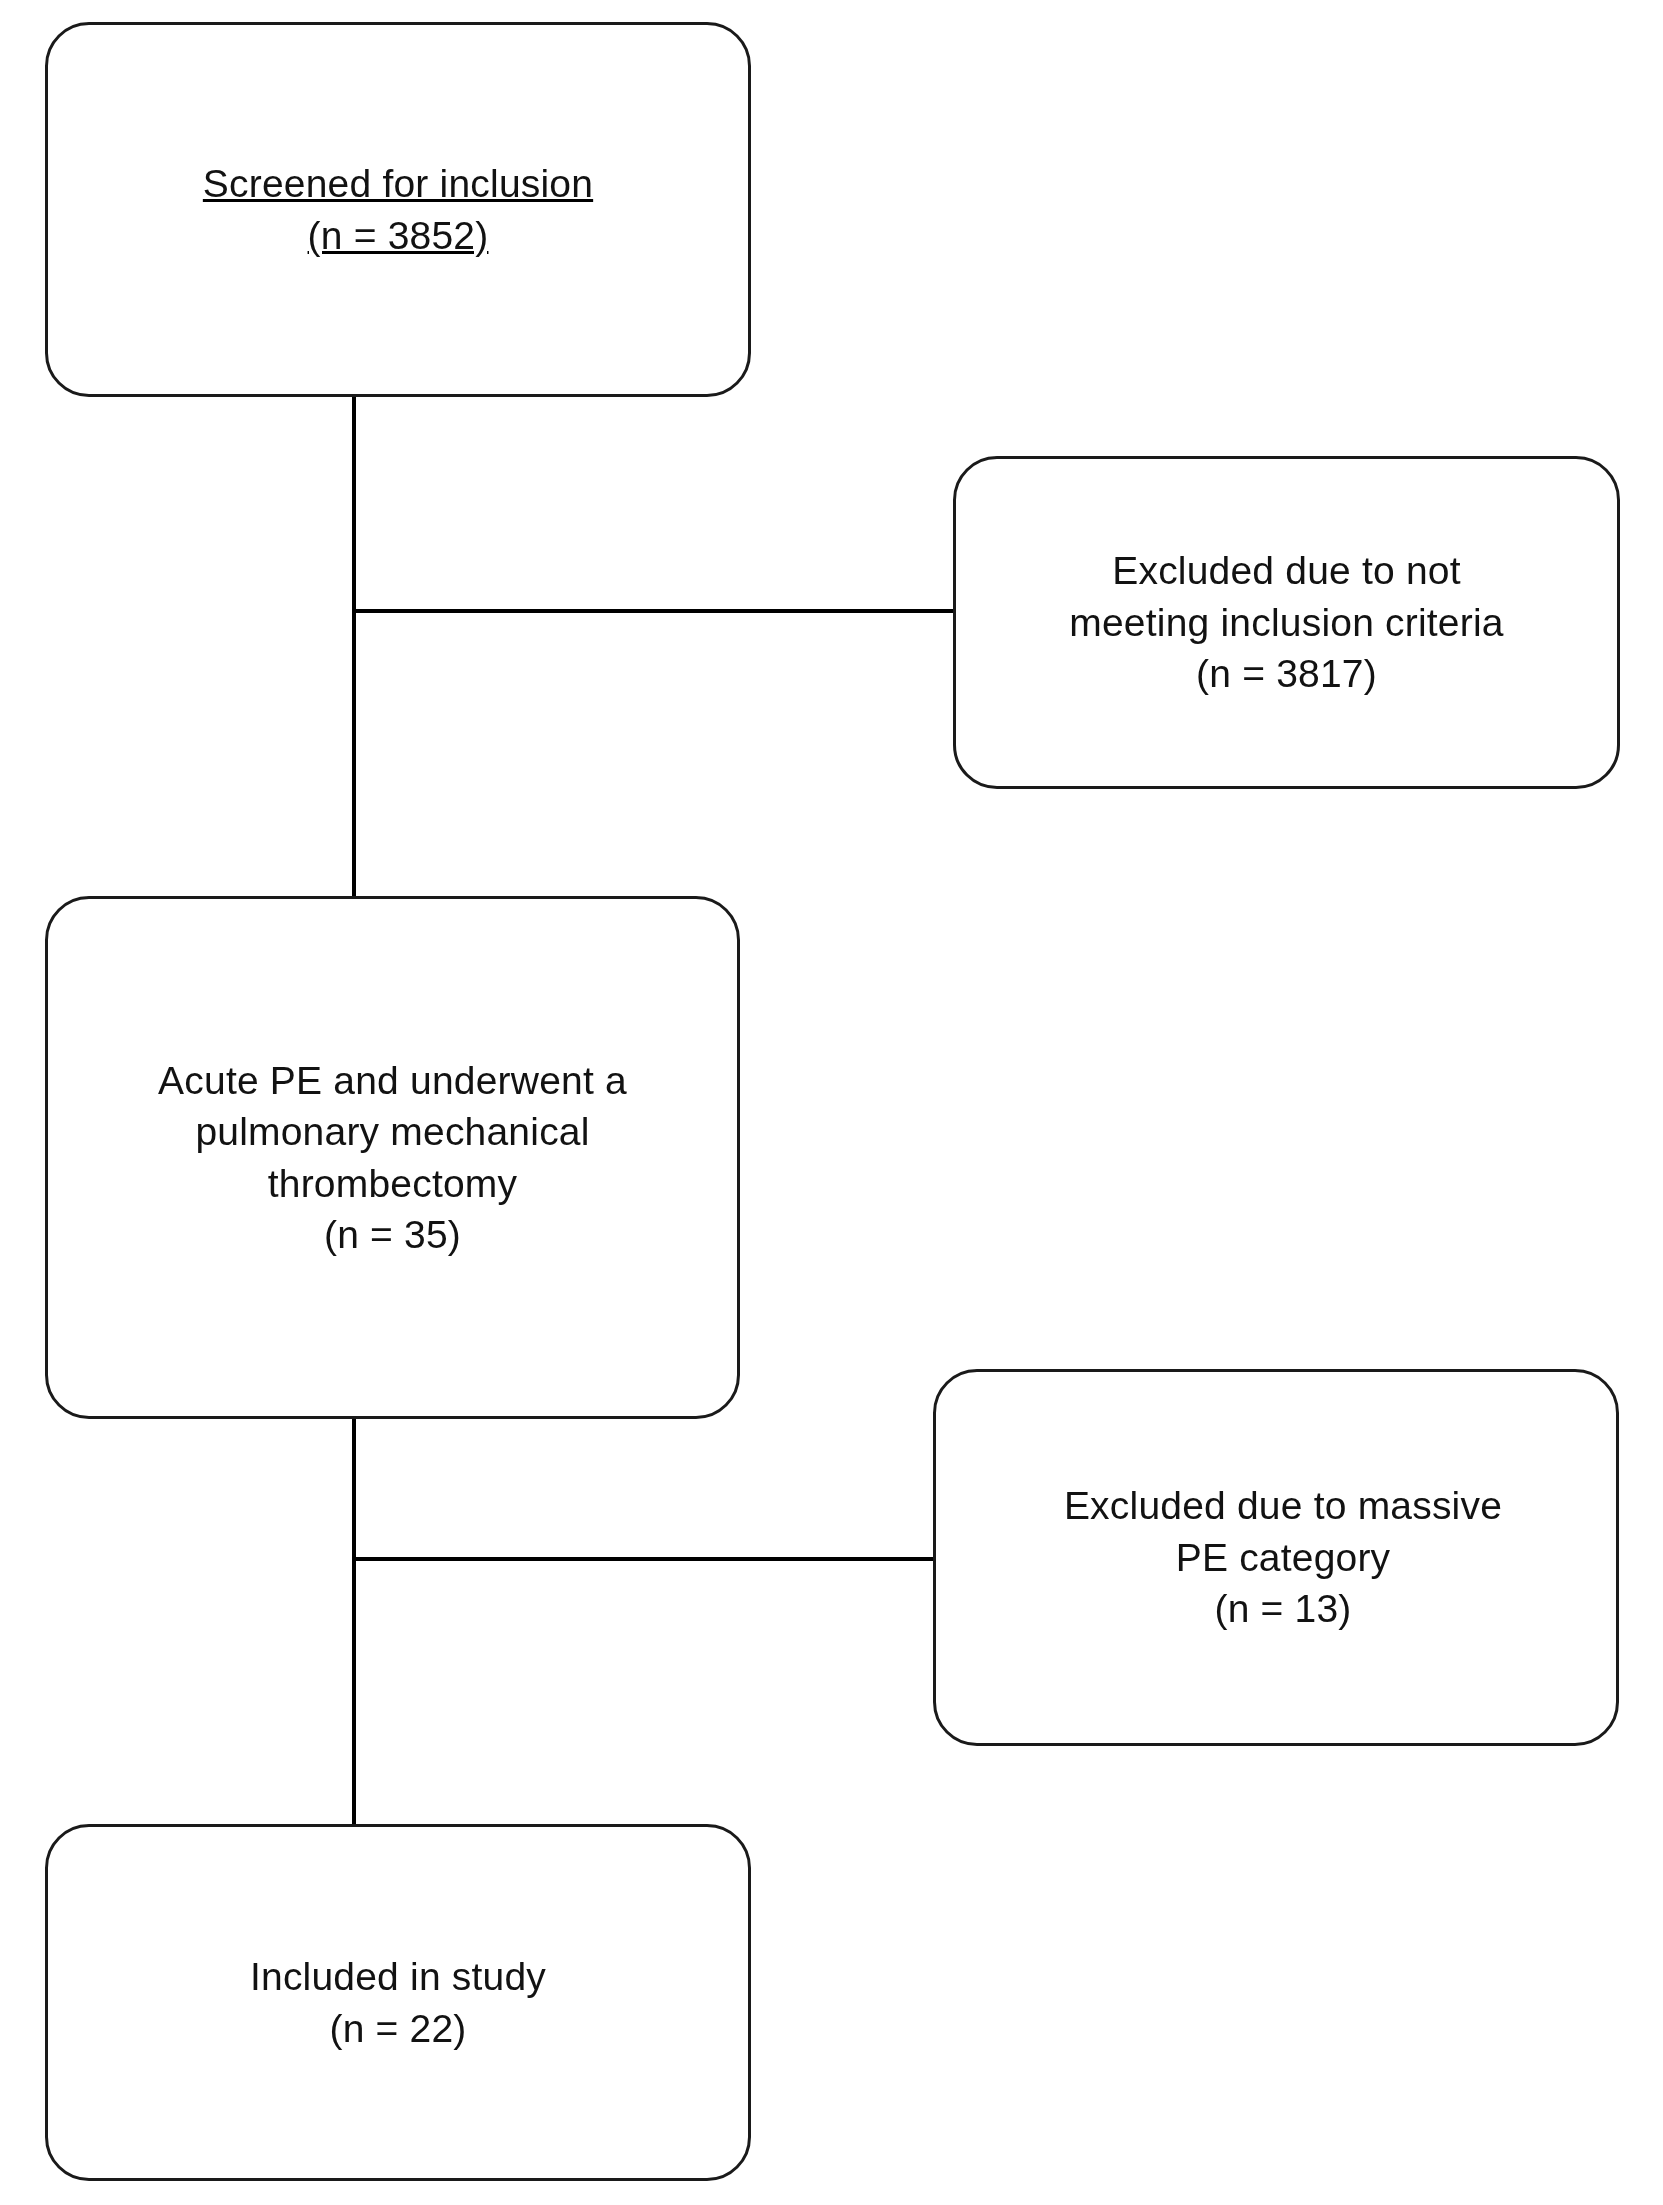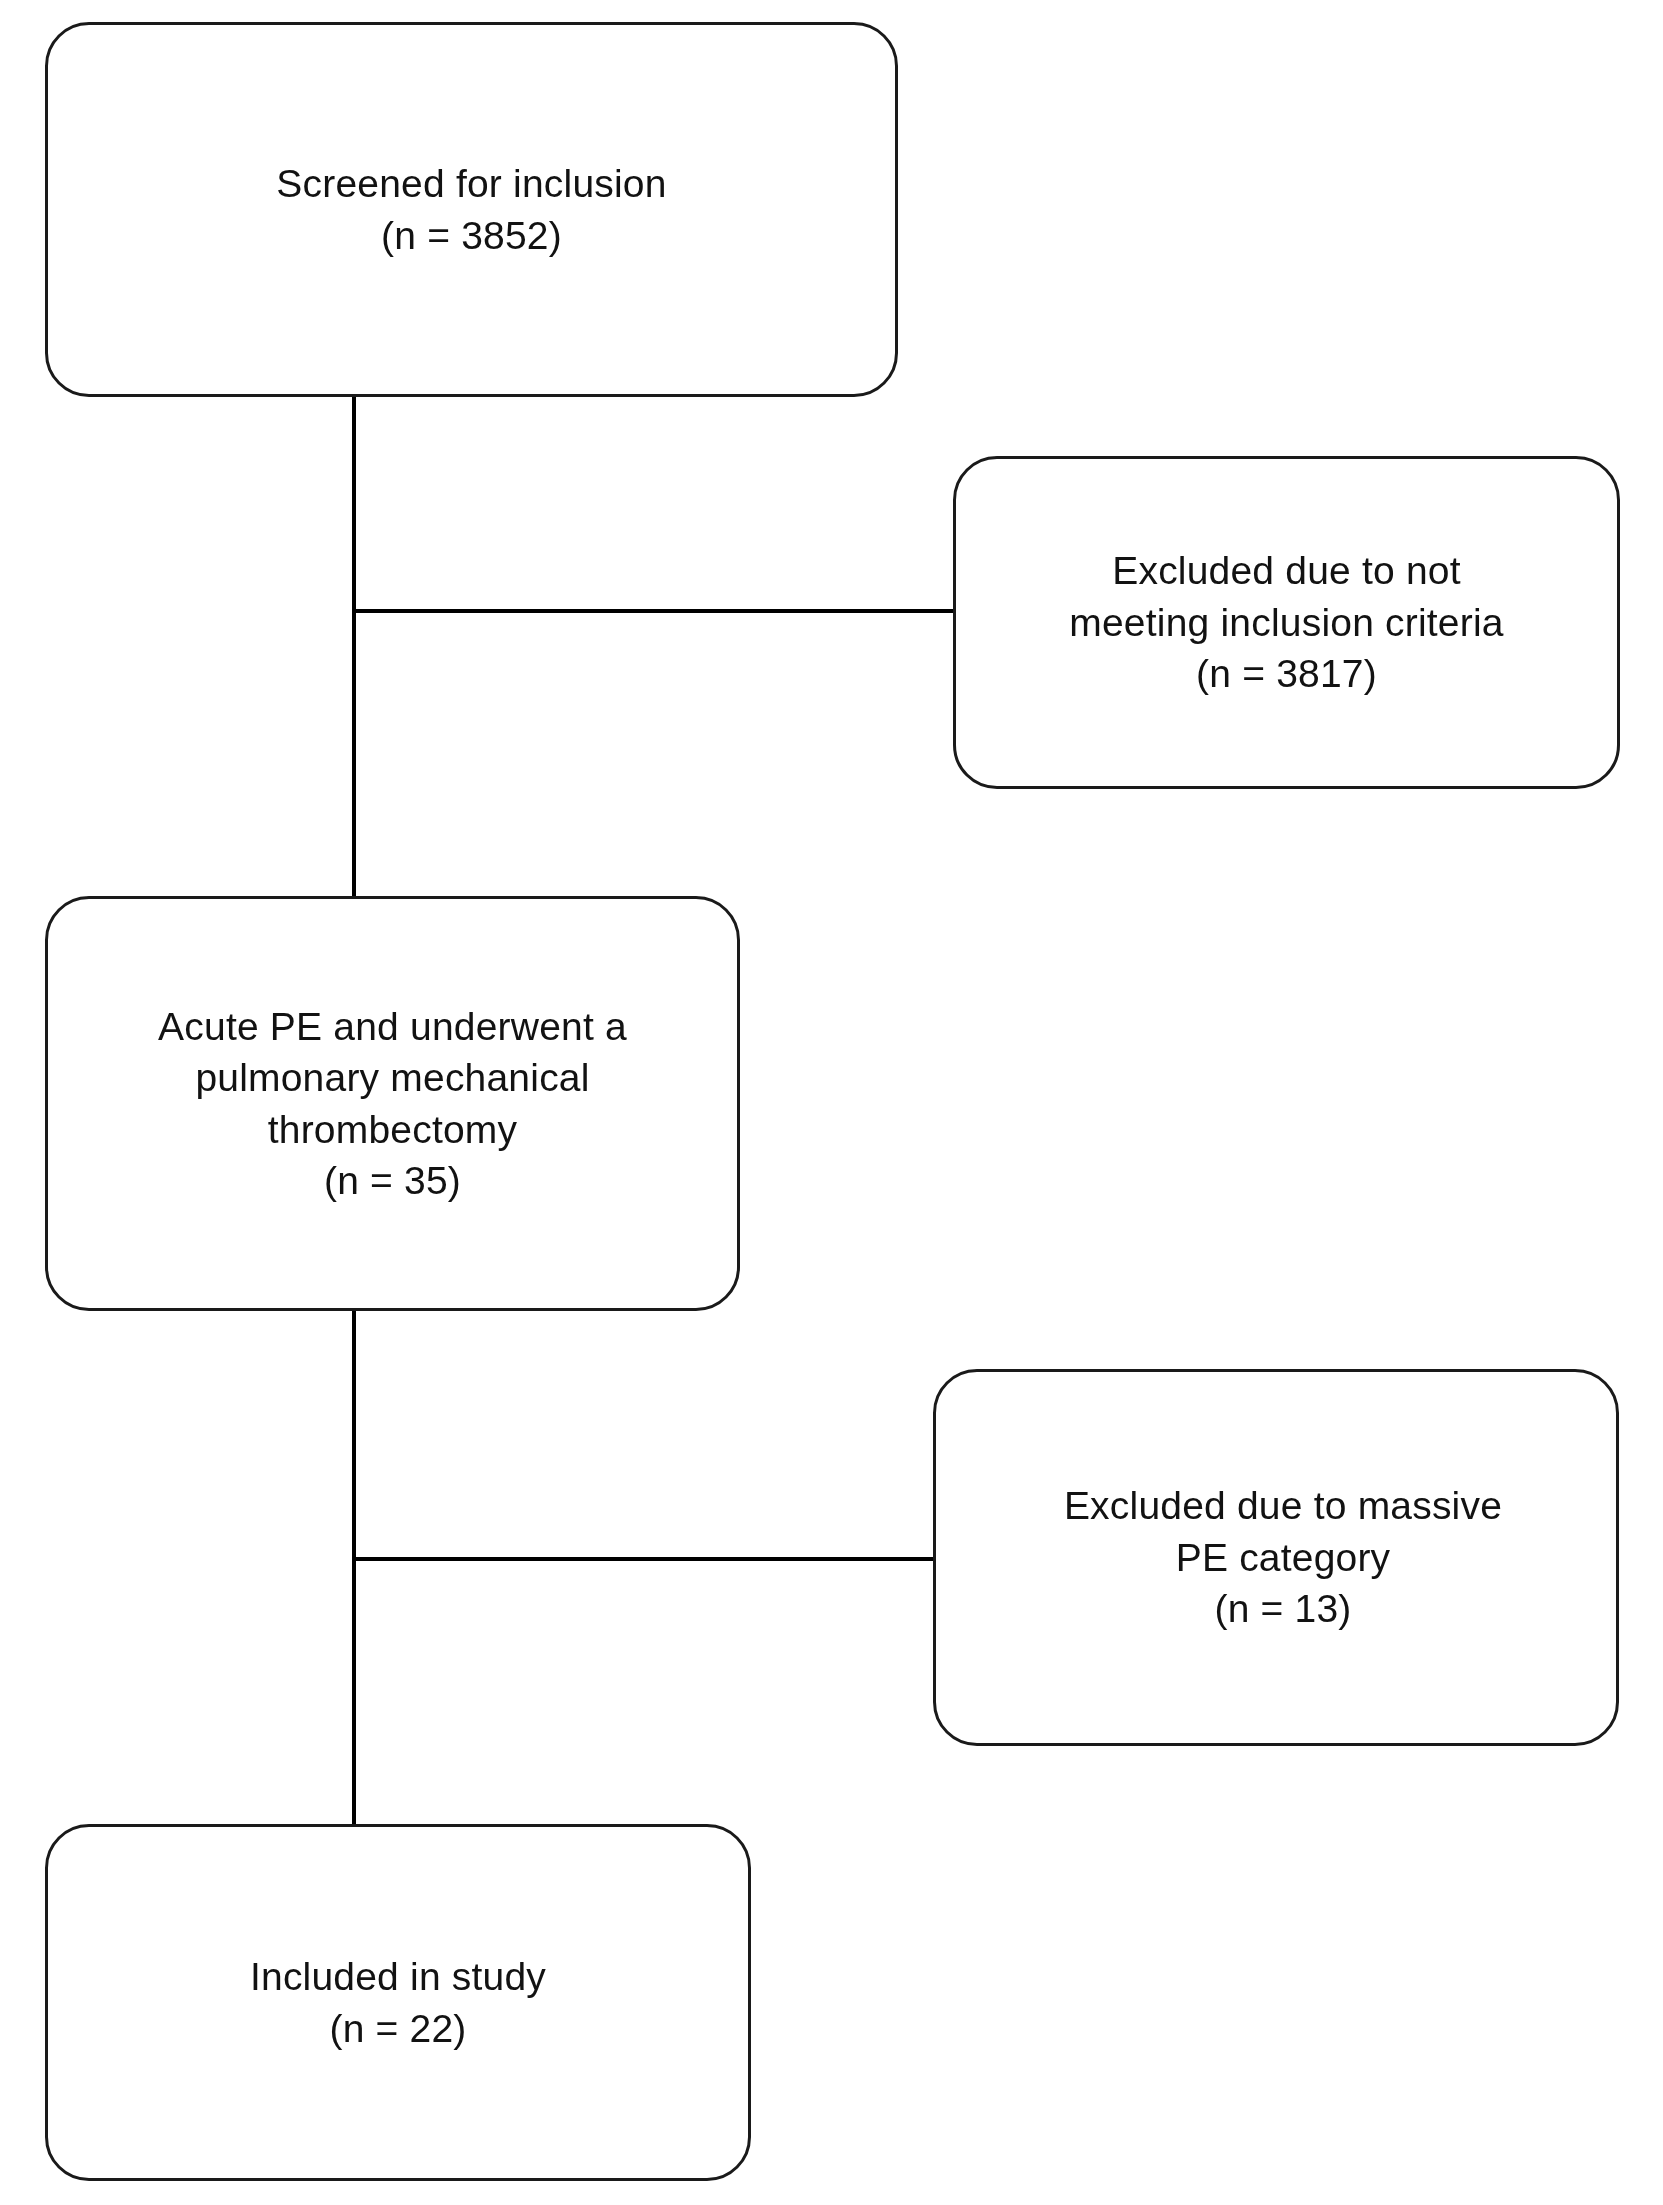--- a/index.html
+++ b/index.html
@@ -49,23 +49,23 @@
     z-index: 1;
   }
   .connector.vertical {
     width: 3.9px;
   }
   .connector.horizontal {
     height: 3.9px;
   }
 
   
-  #box-screened      { left: 45px;   top: 22px;   width: 853px; height: 375px; }
+  #box-screened      { left: 45px;   top: 22px;   width: 706px; height: 375px; text-decoration: underline; }
   #box-excluded-1    { left: 953px; top: 456px;  width: 667px; height: 333px; }
-  #box-acute-pe      { left: 45px;   top: 896px; width: 695px; height: 415px; }
+  #box-acute-pe      { left: 45px;   top: 896px; width: 695px; height: 523px; }
   #box-excluded-2    { left: 933px; top: 1369px; width: 686px; height: 377px; padding-left: 14px; }
   #box-included      { left: 45px;   top: 1824px; width: 706px; height: 357px; }
 
   
   #spine-1   { left: 352px; top: 397px;  height: 499px; }   
   #branch-1  { left: 352px; top: 609px;  width: 602px; }    
   #spine-2   { left: 352px; top: 1310px; height: 514px; }   
   #branch-2  { left: 352px; top: 1557px; width: 583px; }    
 </style>
 </head>

